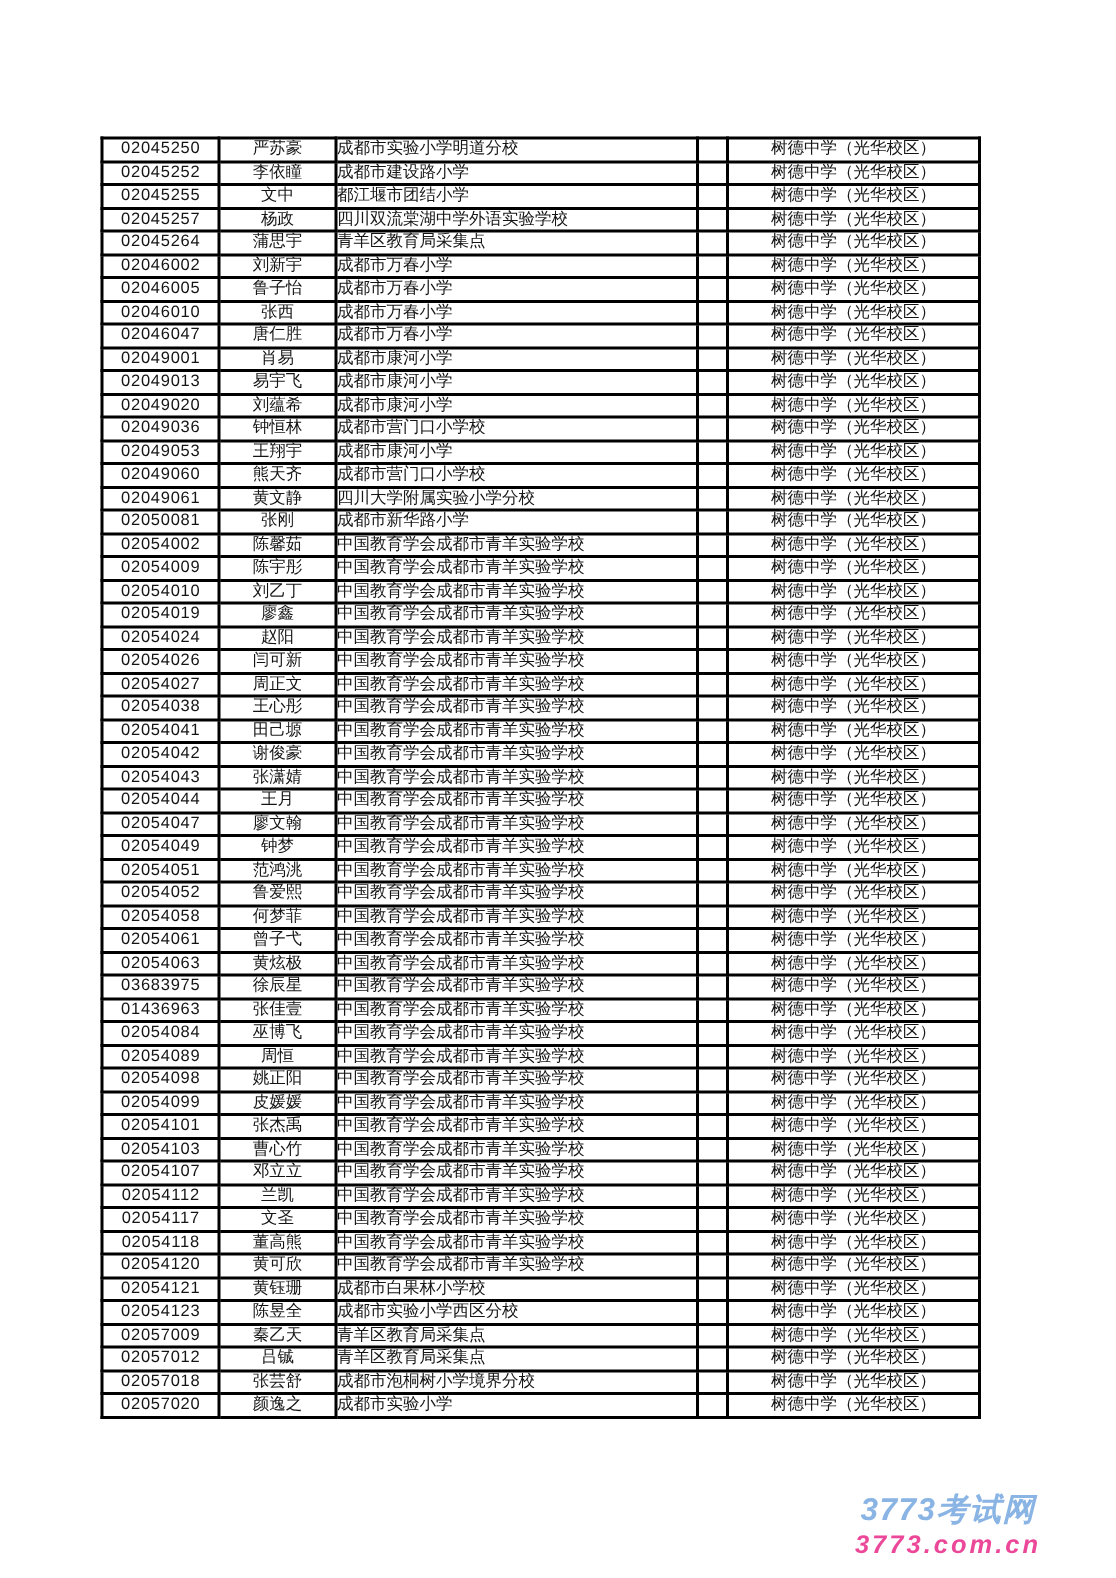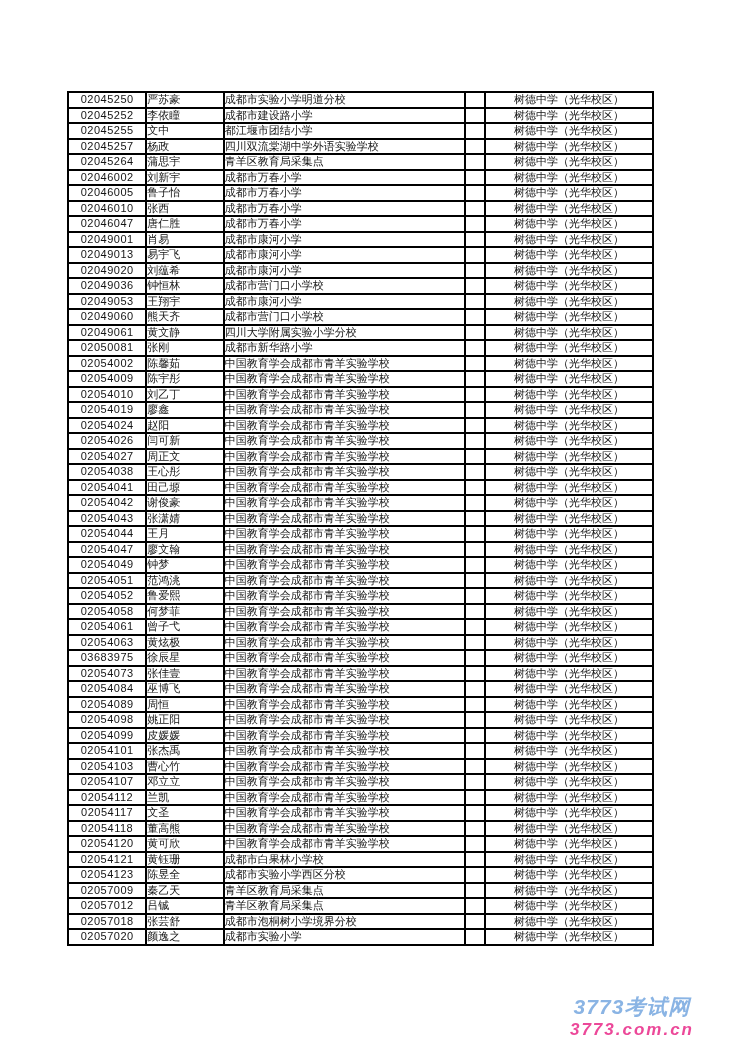--- a/index.html
+++ b/index.html
@@ -17,21 +17,21 @@
     border:2px solid #000;
     height:13.5px; line-height:13.5px;
     padding:0; font-size:11px; color:#141414;
     overflow:hidden; white-space:nowrap;
   }
   td.c-id {
     width:75px; text-align:center;
     font-family:"Liberation Sans", sans-serif;
     font-size:11.5px; letter-spacing:0.5px;
   }
-  td.c-name   { width:74px;  text-align:left; }
+  td.c-name   { width:74px;  text-align:center; }
   td.c-school { width:235px; text-align:left; padding-left:4px; }
   td.c-gap    { width:18px; }
   td.c-admitted { width:163px; text-align:center; }
   .watermark {
     position:absolute; top:992px; right:10px;
     text-align:center; font-family:"Liberation Sans", sans-serif;
   }
   .wm-name {
     font-size:21px; font-weight:bold; font-style:italic;
     letter-spacing:1px; line-height:30px;
@@ -301,21 +301,21 @@
           <td class="c-admitted">树德中学（光华校区）</td>
         </tr>
         <tr>
           <td class="c-id">03683975</td>
           <td class="c-name">徐辰星</td>
           <td class="c-school">中国教育学会成都市青羊实验学校</td>
           <td class="c-gap"></td>
           <td class="c-admitted">树德中学（光华校区）</td>
         </tr>
         <tr>
-          <td class="c-id">02054073</td>
+          <td class="c-id">01436963</td>
           <td class="c-name">张佳壹</td>
           <td class="c-school">中国教育学会成都市青羊实验学校</td>
           <td class="c-gap"></td>
           <td class="c-admitted">树德中学（光华校区）</td>
         </tr>
         <tr>
           <td class="c-id">02054084</td>
           <td class="c-name">巫博飞</td>
           <td class="c-school">中国教育学会成都市青羊实验学校</td>
           <td class="c-gap"></td>

